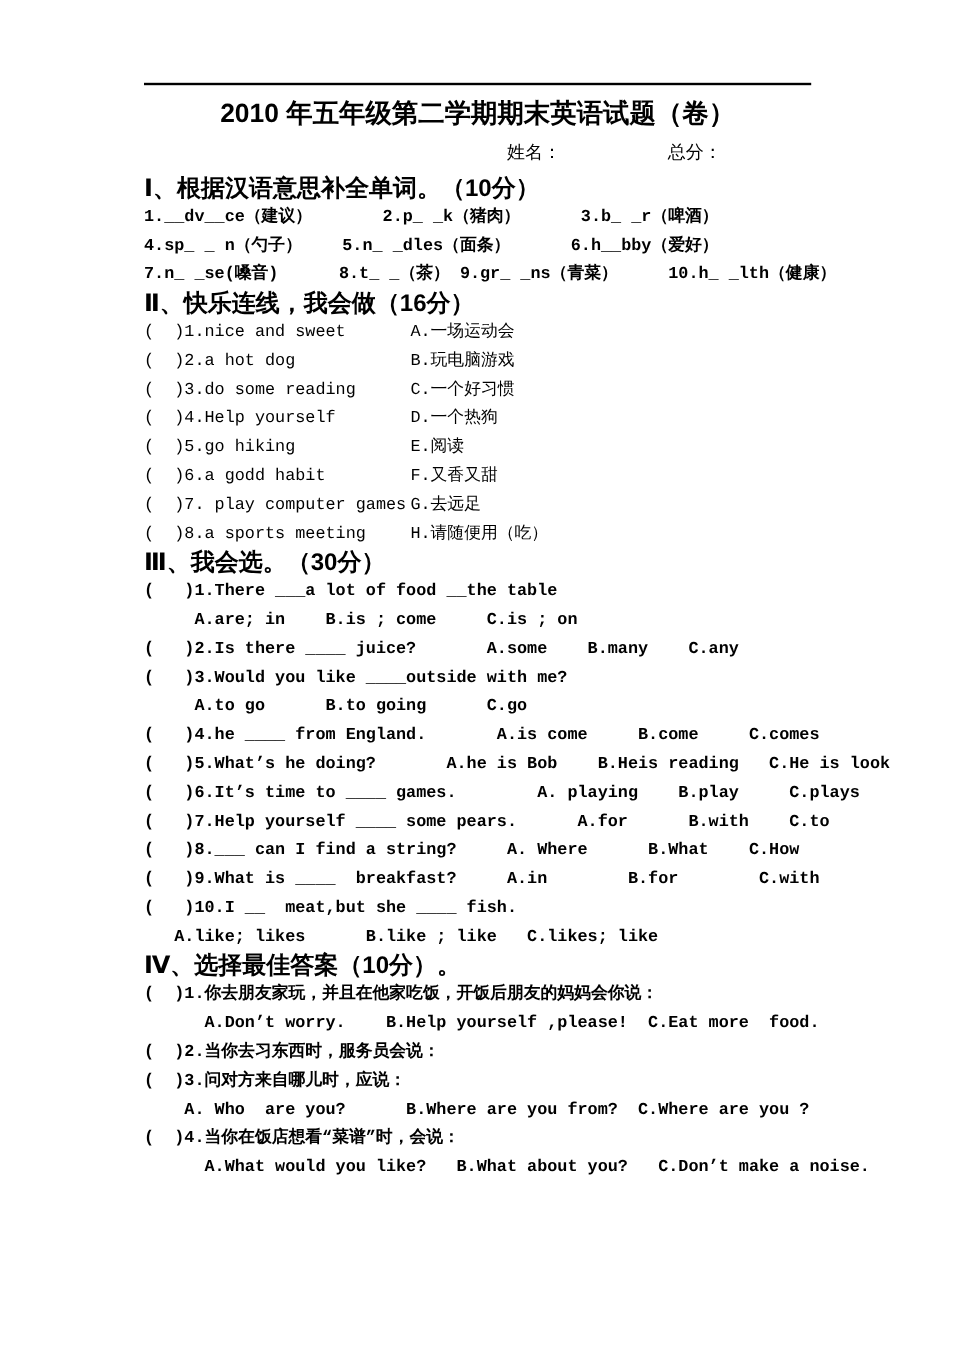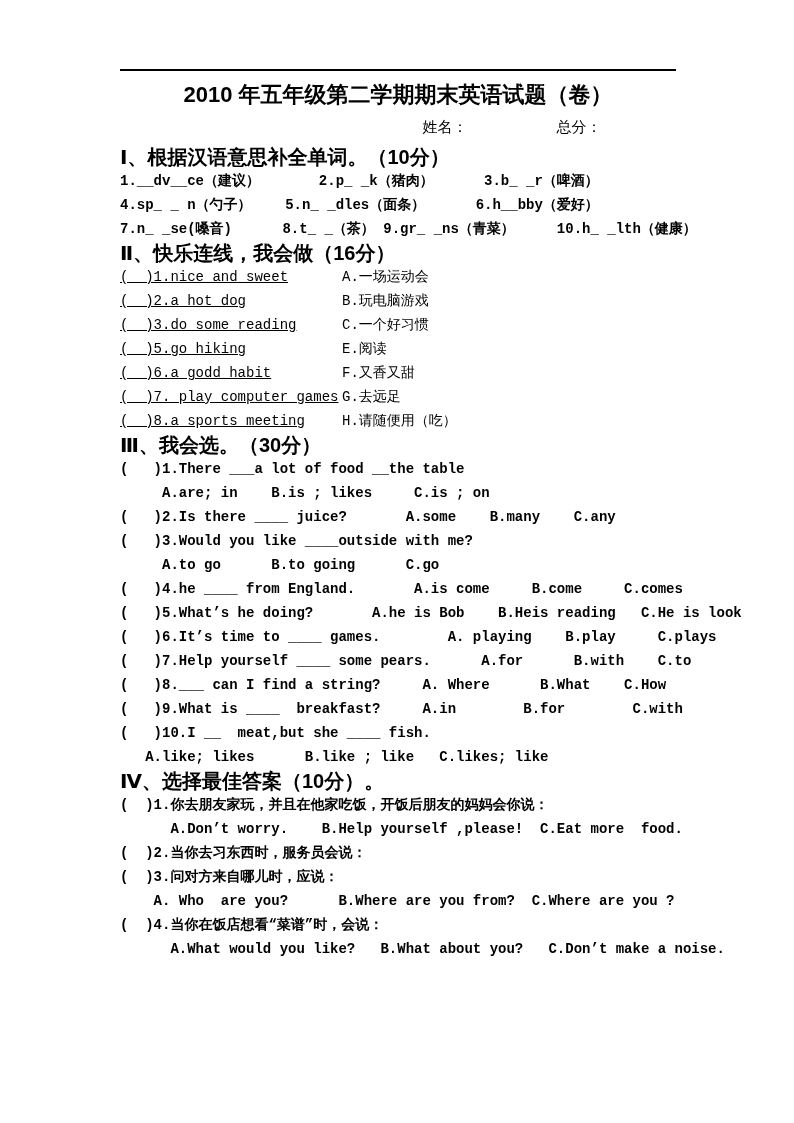--- a/index.html
+++ b/index.html
@@ -52,21 +52,21 @@
     white-space: pre;
   }
   .heading.first { margin-top: 4px; }
   .line {
     line-height: 24px;
     white-space: pre;
     font-size: 14px;
     font-weight: bold;
   }
   .mrow { display: flex; line-height: 24px; }
-  .mleft { width: 222px; white-space: pre; text-decoration: underline; }
+  .mleft { width: 222px; white-space: pre; }
   .mright { white-space: pre; }
 </style>
 </head>
 <body>
 
 <div class="rule"></div>
 
 <div class="doc">
 
   <h1 class="title">2010 年五年级第二学期期末英语试题（卷）</h1>
@@ -88,39 +88,43 @@
   </div>
   <div class="mrow">
     <span class="mleft">(  )2.a hot dog</span>
     <span class="mright">B.玩电脑游戏</span>
   </div>
   <div class="mrow">
     <span class="mleft">(  )3.do some reading</span>
     <span class="mright">C.一个好习惯</span>
   </div>
   <div class="mrow">
+    <span class="mleft">(  )4.Help yourself</span>
+    <span class="mright">D.一个热狗</span>
+  </div>
+  <div class="mrow">
     <span class="mleft">(  )5.go hiking</span>
     <span class="mright">E.阅读</span>
   </div>
   <div class="mrow">
     <span class="mleft">(  )6.a godd habit</span>
     <span class="mright">F.又香又甜</span>
   </div>
   <div class="mrow">
     <span class="mleft">(  )7. play computer games</span>
     <span class="mright">G.去远足</span>
   </div>
   <div class="mrow">
     <span class="mleft">(  )8.a sports meeting</span>
     <span class="mright">H.请随便用（吃）</span>
   </div>
 
   <div class="heading">Ⅲ、我会选。（30分）</div>
   <div class="line">(   )1.There ___a lot of food __the table</div>
-  <div class="line">     A.are; in    B.is ; likes     C.is ; on</div>
+  <div class="line">     A.are; in    B.is ; come     C.is ; on</div>
   <div class="line">(   )2.Is there ____ juice?       A.some    B.many    C.any</div>
   <div class="line">(   )3.Would you like ____outside with me?</div>
   <div class="line">     A.to go      B.to going      C.go</div>
   <div class="line">(   )4.he ____ from England.       A.is come     B.come     C.comes</div>
   <div class="line">(   )5.What’s he doing?       A.he is Bob    B.Heis reading   C.He is look</div>
   <div class="line">(   )6.It’s time to ____ games.        A. playing    B.play     C.plays</div>
   <div class="line">(   )7.Help yourself ____ some pears.      A.for      B.with    C.to</div>
   <div class="line">(   )8.___ can I find a string?     A. Where      B.What    C.How</div>
   <div class="line">(   )9.What is ____  breakfast?     A.in        B.for        C.with</div>
   <div class="line">(   )10.I __  meat,but she ____ fish.</div>

